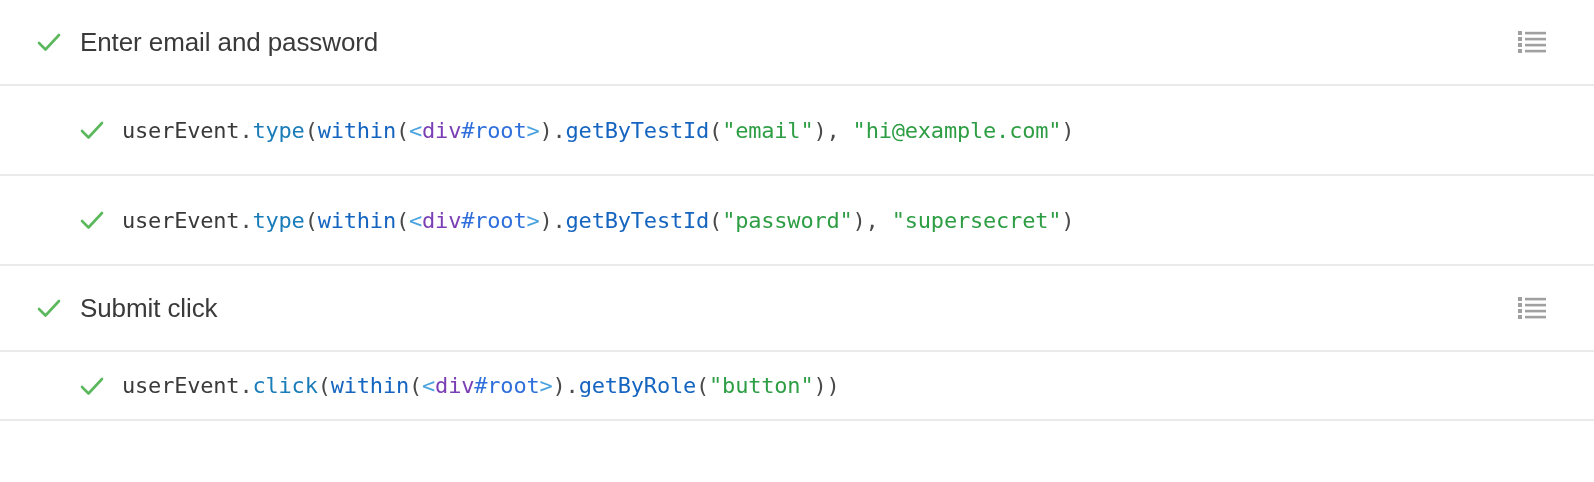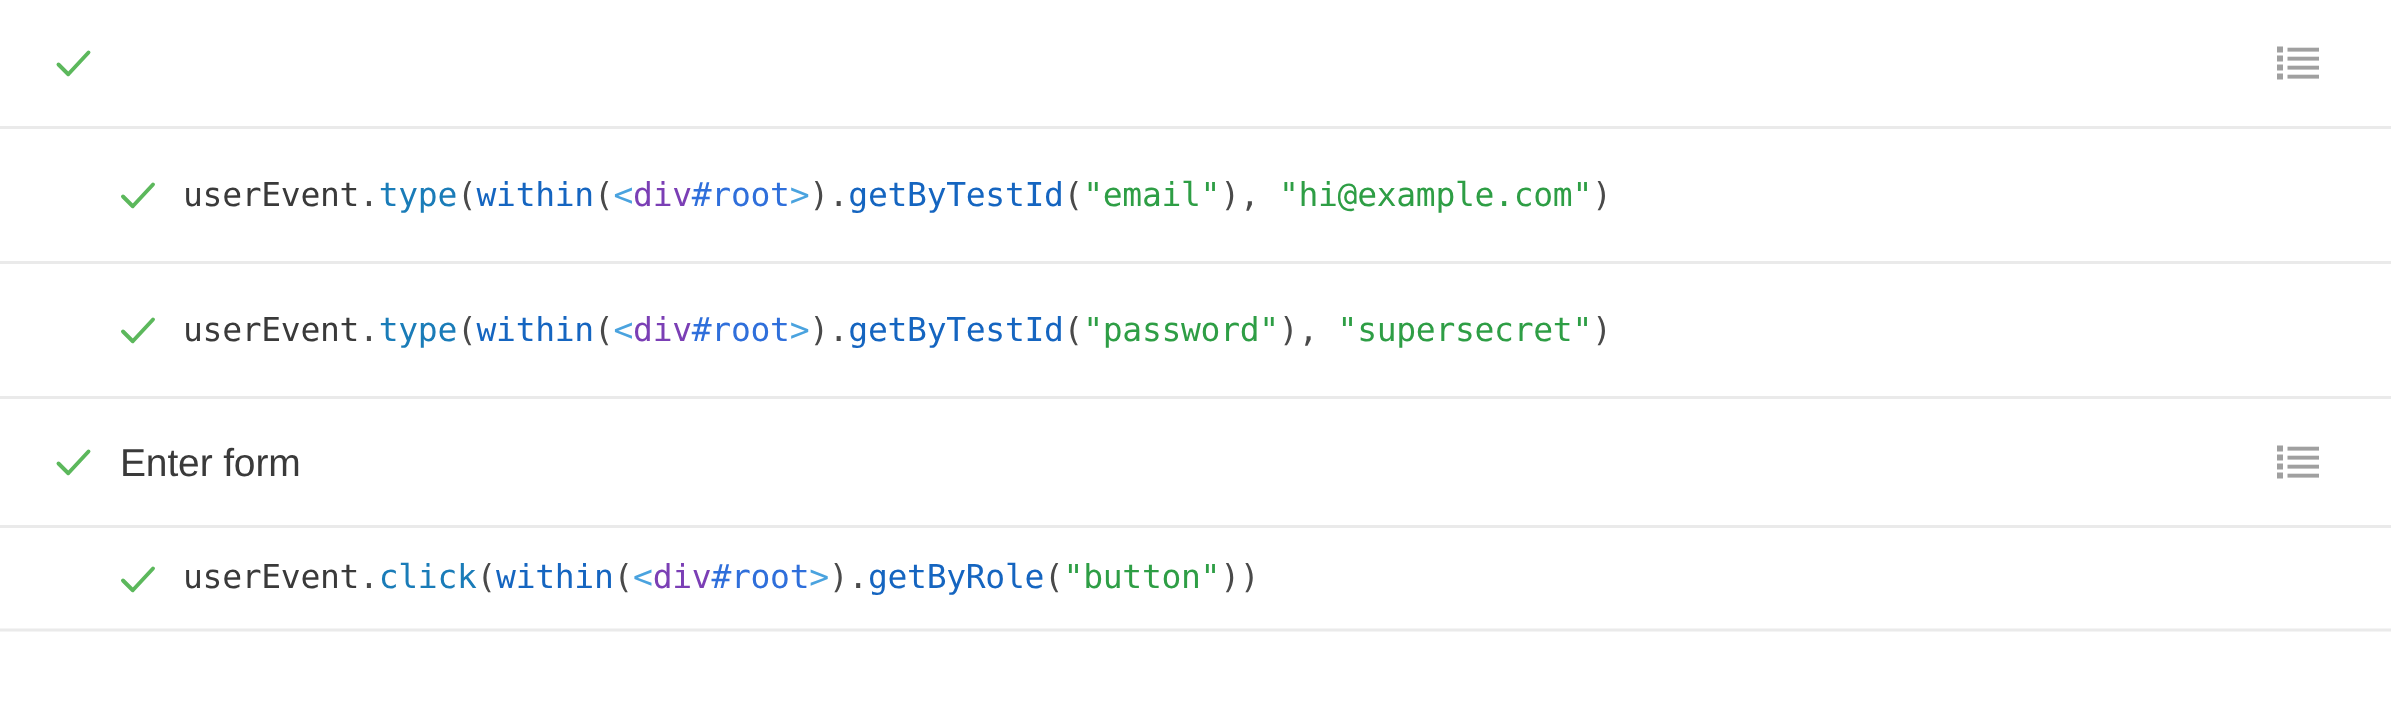--- a/index.html
+++ b/index.html
@@ -94,20 +94,21 @@
 </head>
 <body>
 
 <div id="app" style="background: rgb(255, 255, 255);">
     <div class="row suite" style="border-bottom-color: rgb(234, 234, 234);">
       <span class="check">
         <svg width="28" height="28" viewBox="0 0 28 28" aria-hidden="true">
           <path d="M4 15 L10.5 21.5 L24 7" fill="none" stroke="#5cb85c" stroke-width="2.6" stroke-linecap="round" stroke-linejoin="round"></path>
         </svg>
       </span>
+      <span class="suite-label" style="color: rgb(58, 58, 58);">Enter email and password</span>
       <button class="list-icon-btn">
         <span style="line-height: 0;">
           <svg width="28" height="24" viewBox="0 0 28 24" aria-hidden="true">
             <rect x="0" y="1" width="4" height="4" fill="#a0a0a0"></rect>
             <rect x="7" y="1.8" width="21" height="2.6" fill="#a0a0a0"></rect>
             <rect x="0" y="7" width="4" height="4" fill="#a0a0a0"></rect>
             <rect x="7" y="7.8" width="21" height="2.6" fill="#a0a0a0"></rect>
             <rect x="0" y="13" width="4" height="4" fill="#a0a0a0"></rect>
             <rect x="7" y="13.8" width="21" height="2.6" fill="#a0a0a0"></rect>
             <rect x="0" y="19" width="4" height="4" fill="#a0a0a0"></rect>
@@ -131,21 +132,21 @@
         </svg>
       </span>
       <span class="code"><span class="tok-plain" style="color: rgb(58, 58, 58);">userEvent</span><span class="tok-punct" style="color: rgb(74, 74, 74);">.</span><span class="tok-method" style="color: rgb(26, 124, 184);">type</span><span class="tok-punct" style="color: rgb(74, 74, 74);">(</span><span class="tok-fn" style="color: rgb(21, 101, 192);">within</span><span class="tok-punct" style="color: rgb(74, 74, 74);">(</span><span class="tok-tag" style="color: rgb(74, 163, 223);">&lt;</span><span class="tok-elem" style="color: rgb(123, 63, 181);">div</span><span class="tok-id" style="color: rgb(47, 111, 219);">#root</span><span class="tok-tag" style="color: rgb(74, 163, 223);">&gt;</span><span class="tok-punct" style="color: rgb(74, 74, 74);">)</span><span class="tok-punct" style="color: rgb(74, 74, 74);">.</span><span class="tok-fn" style="color: rgb(21, 101, 192);">getByTestId</span><span class="tok-punct" style="color: rgb(74, 74, 74);">(</span><span class="tok-string" style="color: rgb(46, 158, 69);">"password"</span><span class="tok-punct" style="color: rgb(74, 74, 74);">), </span><span class="tok-string" style="color: rgb(46, 158, 69);">"supersecret"</span><span class="tok-punct" style="color: rgb(74, 74, 74);">)</span></span>
     </div>
     <div class="row suite" style="border-bottom-color: rgb(234, 234, 234);">
       <span class="check">
         <svg width="28" height="28" viewBox="0 0 28 28" aria-hidden="true">
           <path d="M4 15 L10.5 21.5 L24 7" fill="none" stroke="#5cb85c" stroke-width="2.6" stroke-linecap="round" stroke-linejoin="round"></path>
         </svg>
       </span>
-      <span class="suite-label" style="color: rgb(58, 58, 58);">Enter form</span>
+      <span class="suite-label" style="color: rgb(58, 58, 58);">Submit click</span>
       <button class="list-icon-btn">
         <span style="line-height: 0;">
           <svg width="28" height="24" viewBox="0 0 28 24" aria-hidden="true">
             <rect x="0" y="1" width="4" height="4" fill="#a0a0a0"></rect>
             <rect x="7" y="1.8" width="21" height="2.6" fill="#a0a0a0"></rect>
             <rect x="0" y="7" width="4" height="4" fill="#a0a0a0"></rect>
             <rect x="7" y="7.8" width="21" height="2.6" fill="#a0a0a0"></rect>
             <rect x="0" y="13" width="4" height="4" fill="#a0a0a0"></rect>
             <rect x="7" y="13.8" width="21" height="2.6" fill="#a0a0a0"></rect>
             <rect x="0" y="19" width="4" height="4" fill="#a0a0a0"></rect>

